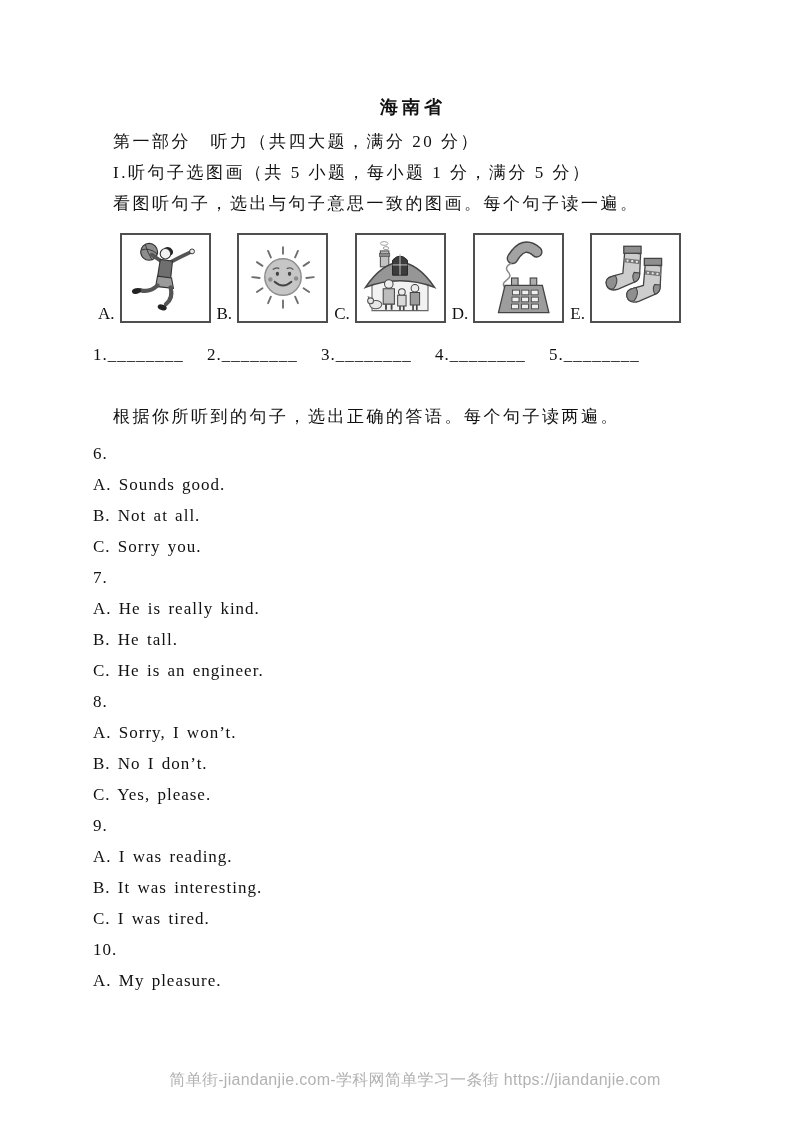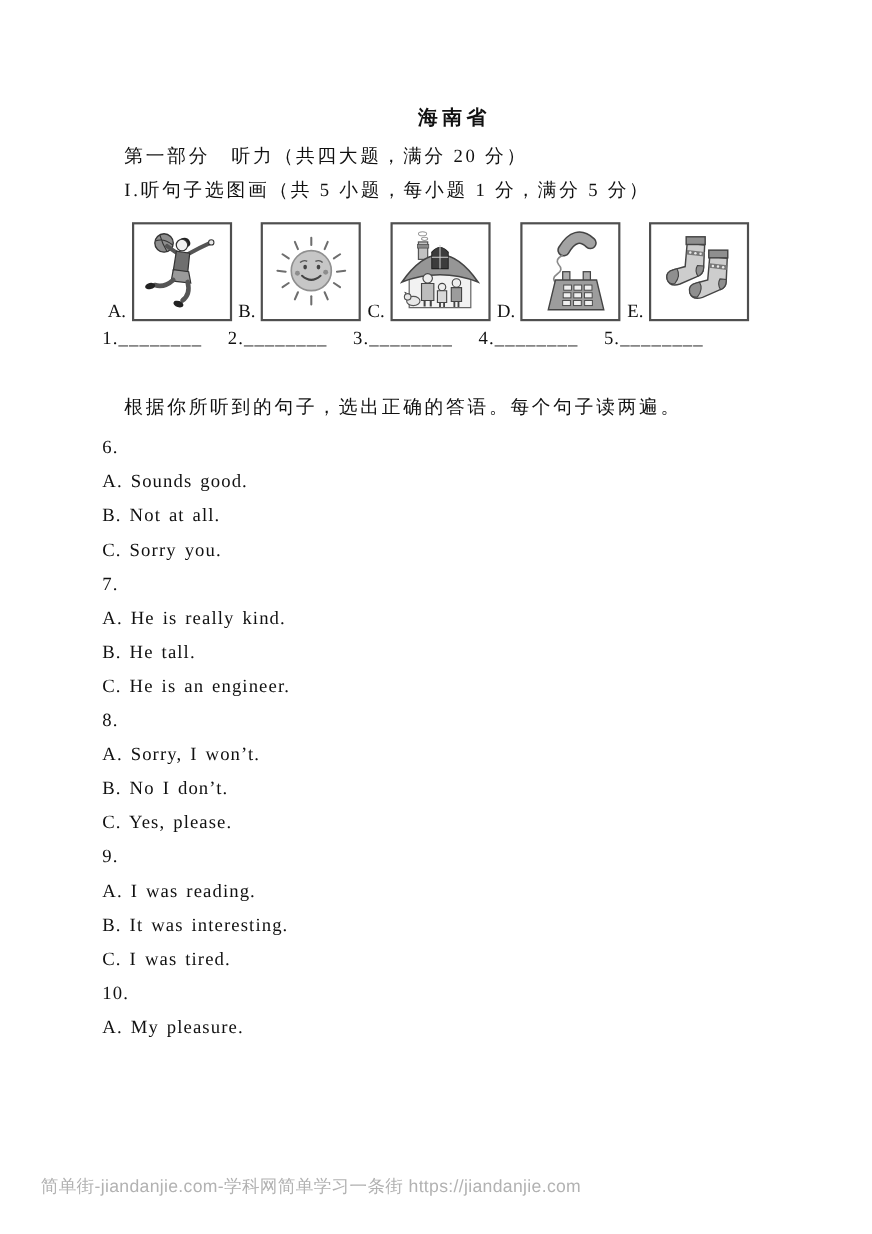--- a/index.html
+++ b/index.html
@@ -55,47 +55,48 @@
   .pic-box {
     width: 91px; height: 90px;
     border: 2px solid #4f4f4f;
     background: #ffffff;
     flex: 0 0 auto;
     display: flex; align-items: center; justify-content: center;
   }
   .pic-box svg { width: 84px; height: 84px; display: block; }
 
   
-  .blanks { }
+  .blanks { margin-top: 16px; }
   .blanks span { margin-right: 16px; }
   .blanks span:last-child { margin-right: 0; }
 
   .footer {
     position: absolute;
     top: 1068px;
     left: 0; right: 0;
-    text-align: left;
+    text-align: center;
     font-family: "Liberation Sans", sans-serif;
     font-size: 16px;
     line-height: 24px;
     color: #b2b2b2;
     letter-spacing: 0.3px;
     margin-left: 37px;
   }
 </style>
 </head>
 <body>
 
 <div class="page">
   <div class="content">
 
     <div class="title">海南省</div>
 
     <div class="zh">第一部分　听力（共四大题，满分 20 分）</div>
     <div class="zh">I.听句子选图画（共 5 小题，每小题 1 分，满分 5 分）</div>
+    <div class="zh">看图听句子，选出与句子意思一致的图画。每个句子读一遍。</div>
 
     <div class="pic-row">
 
       <span class="pic-label pic-label-first">A.</span>
       <div class="pic-box">
         <svg viewBox="0 0 90 90">
           <circle cx="28" cy="17" r="9" fill="#8d8d8d" stroke="#333" stroke-width="1.3"></circle>
           <path d="M19.5,15 Q28,12 36.5,19 M24,9.5 Q26,17 31,25.5" stroke="#333" stroke-width="1" fill="none"></path>
           <path d="M44,13 q6,-3 9,2 q2,4 -2,6 z" fill="#222"></path>
           <circle cx="45.5" cy="19" r="5.6" fill="#f1f1f1" stroke="#333" stroke-width="1.2"></circle>

